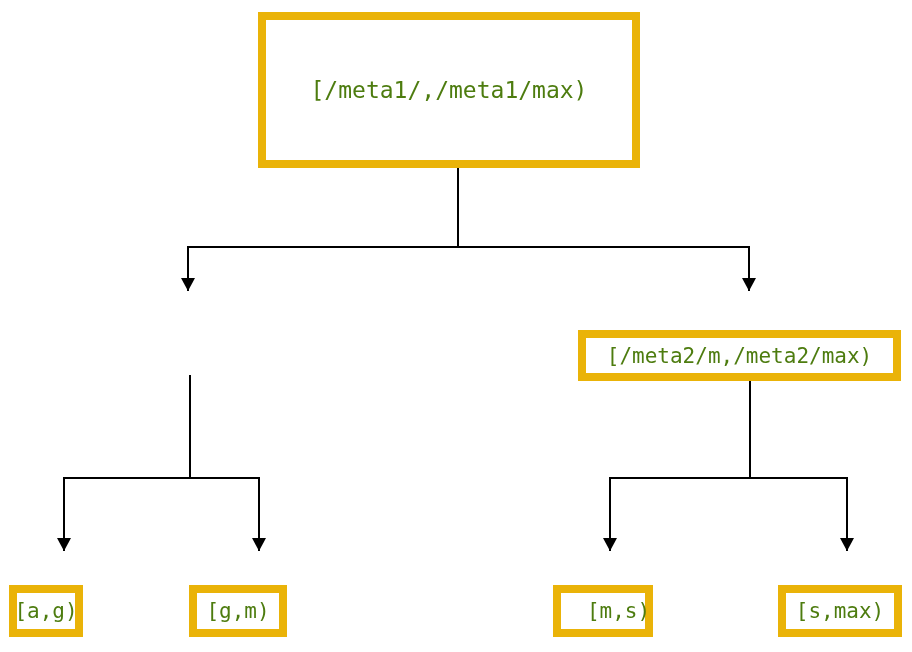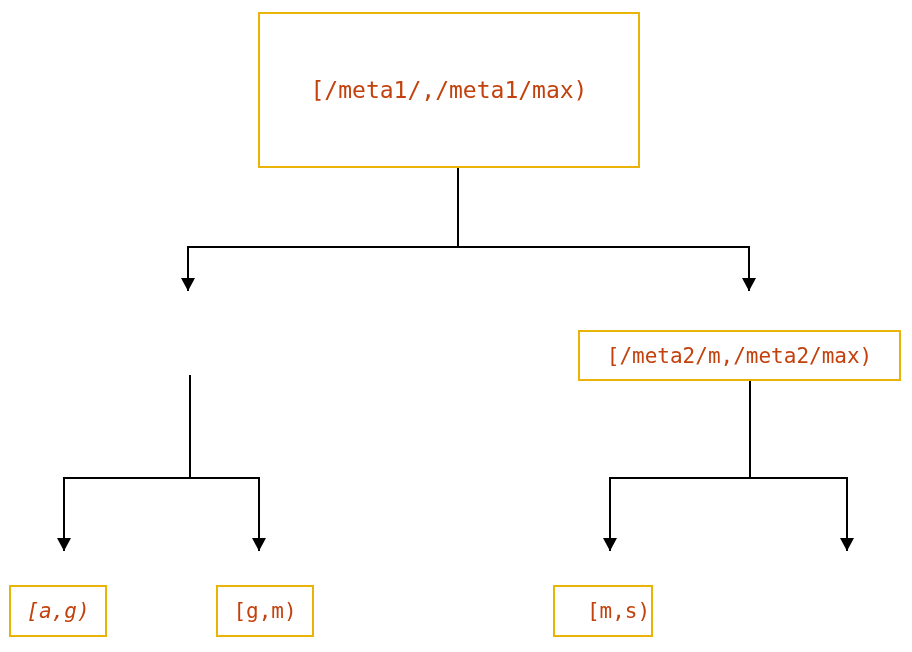--- a/index.html
+++ b/index.html
@@ -21,26 +21,26 @@
   #svg-layer {
     position: absolute;
     left: 0;
     top: 0;
     width: 912px;
     height: 652px;
   }
   .node-box {
     position: absolute;
     box-sizing: border-box;
-    border: 2px solid #eab308;
+    border: 8px solid #eab308;
     background: #ffffff;
     display: flex;
     align-items: center;
     justify-content: center;
-    color: #c2410c;
+    color: #4d7c0f;
     font-family: "DejaVu Sans Mono", "Liberation Mono", monospace;
     white-space: pre;
     letter-spacing: 0px;
   }
   .node-root {
     left: 258px;
     top: 12px;
     width: 382px;
     height: 156px;
     font-size: 23px;
@@ -57,22 +57,22 @@
     top: 330px;
     width: 323px;
     height: 51px;
     font-size: 21px;
   }
   .node-leaf {
     top: 585px;
     height: 52px;
     font-size: 21px;
   }
-  .leaf-ag   { left: 9px;   width: 98px; font-style: italic; }
-  .leaf-gm   { left: 216px; width: 98px; }
+  .leaf-ag   { left: 9px;   width: 74px; }
+  .leaf-gm   { left: 189px; width: 98px; }
   .leaf-ms   { left: 553px; width: 100px; padding-left: 31px; }
   .leaf-smax { left: 778px; width: 124px; }
 </style>
 </head>
 <body>
 
 <div id="diagram-root">
 
   <svg id="svg-layer" viewBox="0 0 912 652">
     <defs>
@@ -107,14 +107,15 @@
 
 
   <div class="node-box node-mid-right">[/meta2/m,/meta2/max)</div>
 
   <div class="node-box node-leaf leaf-ag">[a,g)</div>
 
   <div class="node-box node-leaf leaf-gm">[g,m)</div>
 
   <div class="node-box node-leaf leaf-ms">[m,s)</div>
 
+  <div class="node-box node-leaf leaf-smax">[s,max)</div>
 
 </div>
 
 </body></html>

